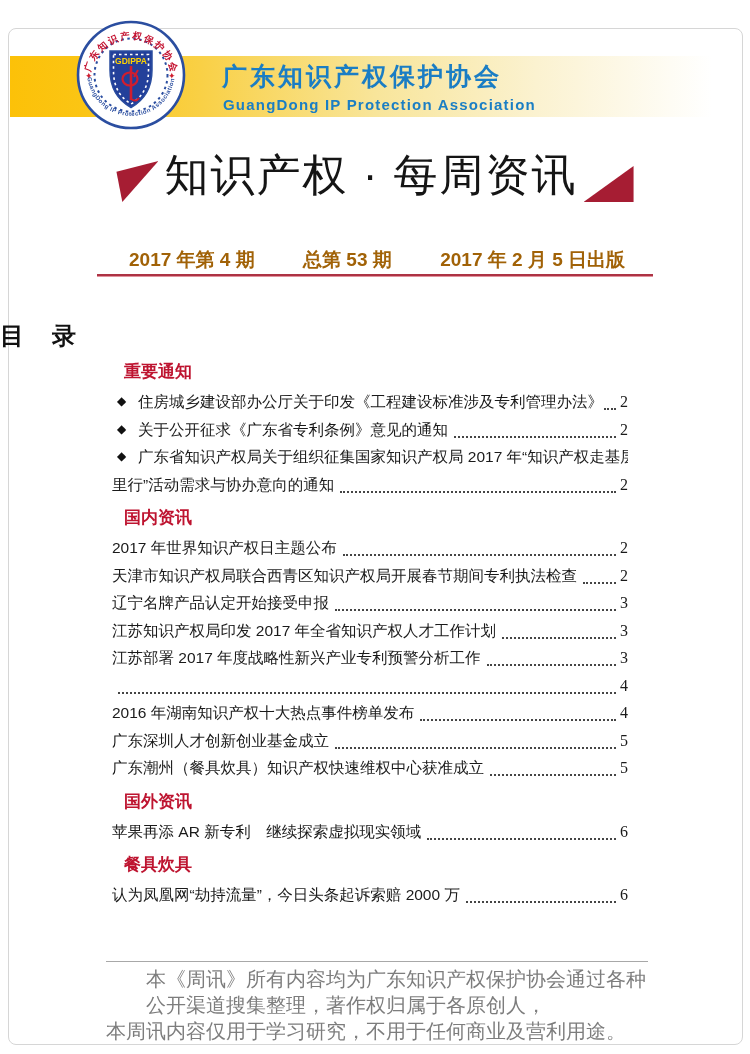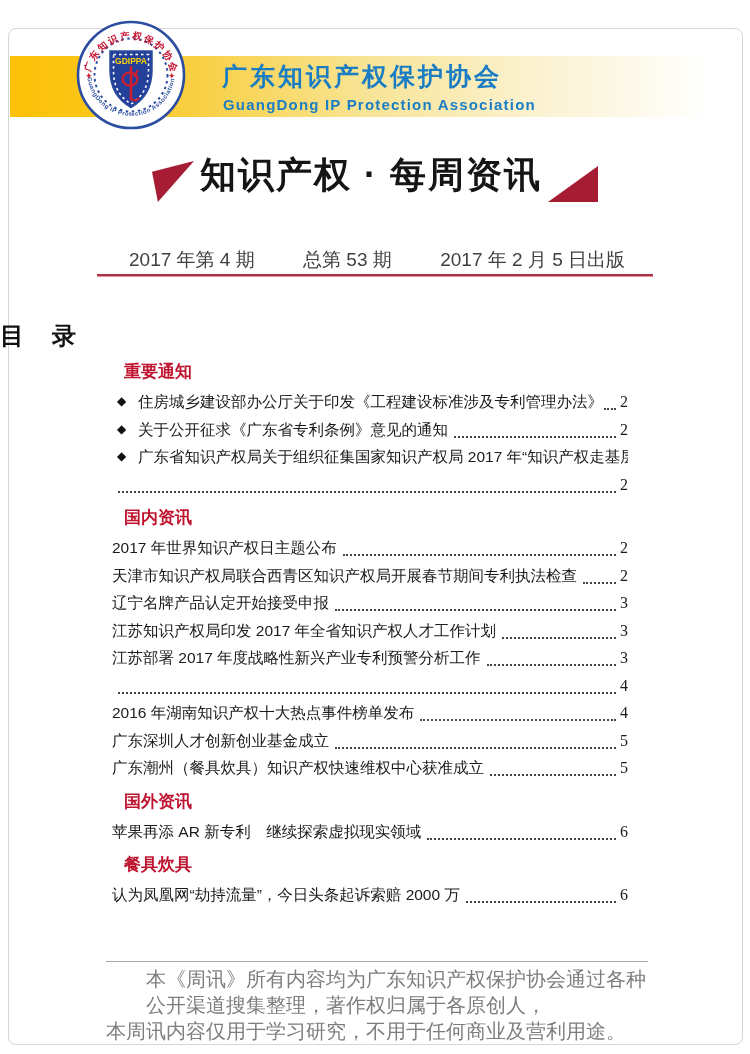--- a/index.html
+++ b/index.html
@@ -33,28 +33,28 @@
   }
   .tri-left{
     width:42px;height:41px;background:#A61D33;margin-top:8px;
     clip-path:polygon(100% 0, 0 26%, 14% 100%);flex:0 0 auto;
   }
   .tri-right{
     width:50px;height:36px;background:#A61D33;margin-top:13px;flex:0 0 auto;
     clip-path:polygon(100% 0, 100% 100%, 0 100%);
   }
   .banner-title{
-    font-size:36px;font-weight:bold;color:#151515;letter-spacing:2px;
+    font-size:44px;font-weight:normal;color:#151515;letter-spacing:2px;
     line-height:44px;margin:0 6px;white-space:nowrap;
   }
   
   .issue-bar{
     position:absolute;left:97px;top:247px;width:556px;box-sizing:border-box;
     padding:0 28px 0 32px;display:flex;justify-content:space-between;
-    font-size:19px;font-weight:400;color:#404040;white-space:nowrap;
+    font-size:19px;font-weight:700;color:#a16207;white-space:nowrap;
   }
   .red-rule{
     position:absolute;left:97px;top:274px;width:556px;height:3px;
     background:linear-gradient(to bottom,#AD3344 0,#AD3344 2px,#E2939E 2px,#E2939E 3px);
   }
   
   .toc-title{
     position:absolute;left:0;top:320px;width:750px;text-align:left;
     font-size:24px;font-weight:bold;color:#111;letter-spacing:2px;
   }
@@ -147,20 +147,21 @@
     <span class="t">关于公开征求《广东省专利条例》意见的通知</span>
     <span class="leader"></span>
     <span class="pg">2</span>
   </div>
 
   <div class="row">
     <span class="blt">◆</span>
     <span class="t">广东省知识产权局关于组织征集国家知识产权局 2017 年“知识产权走基层 服务经济万</span>
   </div>
   <div class="row">
+    <span class="t">里行”活动需求与协办意向的通知</span>
     <span class="leader"></span>
     <span class="pg">2</span>
   </div>
 
   <div class="sec-h">国内资讯</div>
 
   <div class="row">
     <span class="t">2017 年世界知识产权日主题公布</span>
     <span class="leader"></span>
     <span class="pg">2</span>

